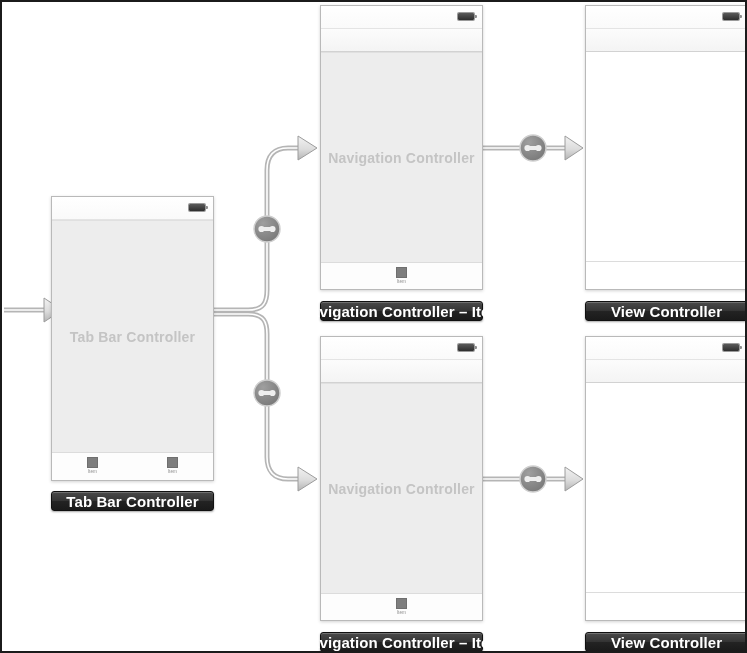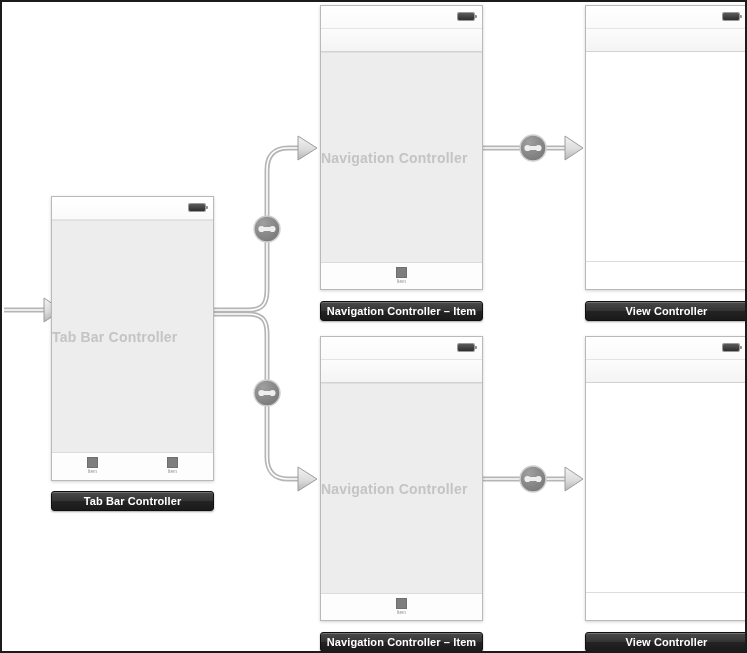--- a/index.html
+++ b/index.html
@@ -54,20 +54,21 @@
     width:2px;height:3px;background:#8d8d8d;border-radius:0 1px 1px 0;
   }
   .body-gray{
     background:#ededed;
     border-top:1px solid #e0e0e0;
   }
   .body-white{background:#ffffff;}
   .scene-title{
     position:absolute;
     left:0;right:0;
+    text-align:center;
     color:#c4c4c4;
     font-size:14px;
     font-weight:bold;
     letter-spacing:.2px;
     white-space:nowrap;
   }
   .tabbar{
     position:absolute;left:0;right:0;bottom:0;
     height:30px;
     background:#fdfdfd;
@@ -102,21 +103,21 @@
 
   
   .dock-label{
     position:absolute;
     height:20px;
     border-radius:3px;
     background:linear-gradient(#4a4a4a 0%,#343434 48%,#232323 52%,#1a1a1a 100%);
     border:1px solid #101010;
     box-shadow:inset 0 1px 0 rgba(255,255,255,.22),0 1px 2px rgba(0,0,0,.35);
     color:#ffffff;
-    font-size:11px;
+    font-size:15px;
     font-weight:bold;
     display:flex;align-items:center;justify-content:center;
     box-sizing:border-box;
     white-space:nowrap;
     letter-spacing:.1px;
   }
 </style>
 </head>
 <body>
 

